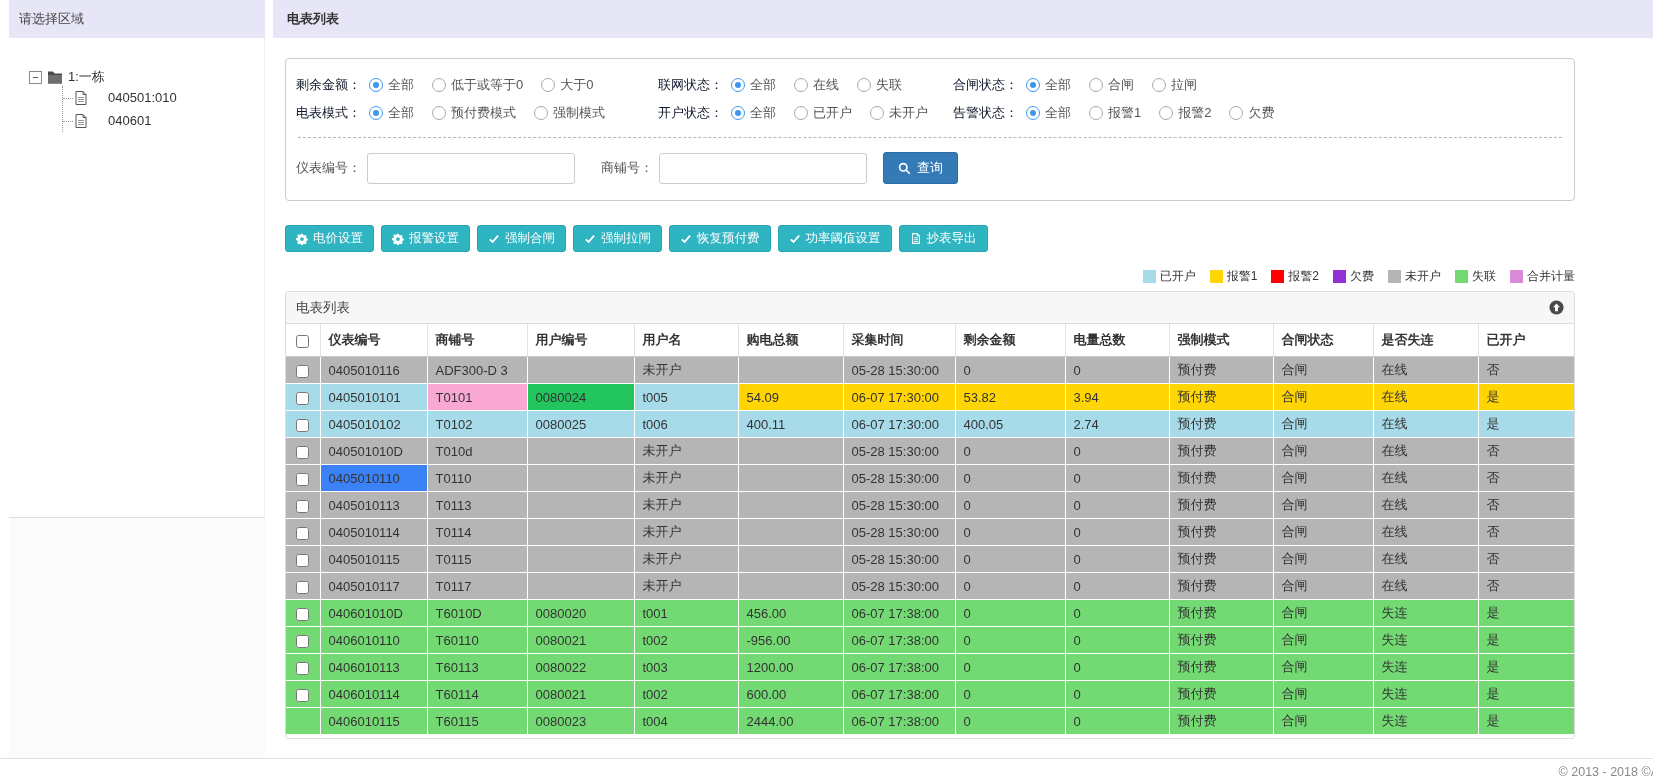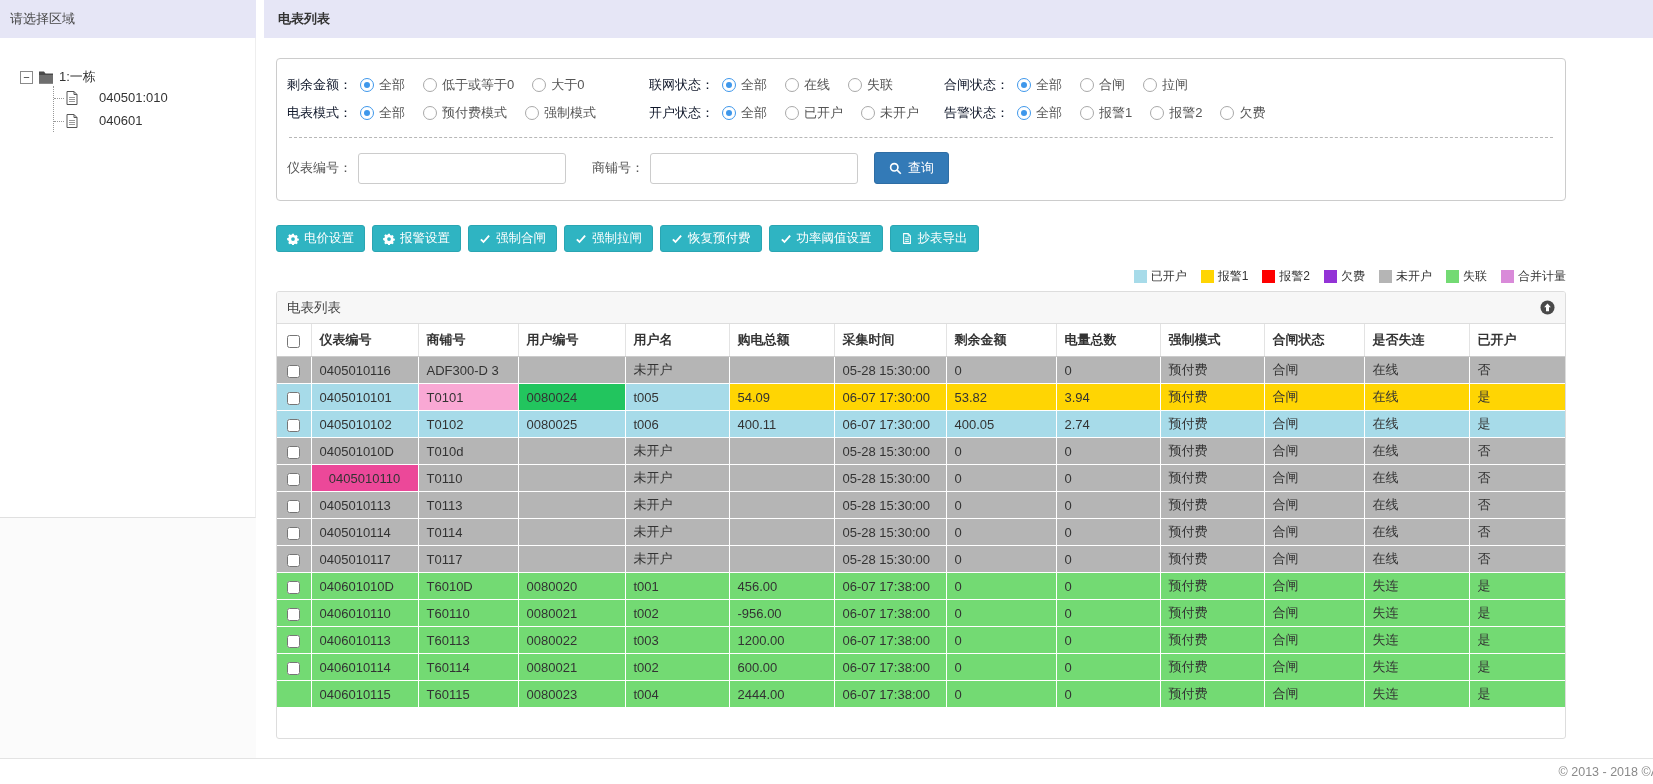--- a/index.html
+++ b/index.html
@@ -2,21 +2,21 @@
 <html><head>
 <meta charset="utf-8">
 <style>
   * { box-sizing: border-box; }
   html,body { margin:0; padding:0; }
   body {
     width:1653px; height:784px; overflow:hidden;
     font-family:"Liberation Sans", sans-serif;
     font-size:13px; color:#333; background:#fff;
   }
-  .app { display:flex; height:758px; }
+  .app { display:flex; height:758px;padding-left:9px; }
 
   
   .sidebar { width:256px; flex:none; background:#fbfbfb; display:flex; flex-direction:column; }
   .sidebar-header {
     height:38px; line-height:38px; background:#e6e6f6;
     padding-left:10px; color:#444; flex:none;
   }
   .sidebar-body {
     background:#fff; height:480px; border-bottom:1px solid #e0e0e0;
     border-right:1px solid #eee; padding:30px 0 0 20px;
@@ -487,21 +487,21 @@
                 <td style="background: rgb(181, 181, 181);">05-28 15:30:00</td>
                 <td style="background: rgb(181, 181, 181);">0</td>
                 <td style="background: rgb(181, 181, 181);">0</td>
                 <td style="background: rgb(181, 181, 181);">预付费</td>
                 <td style="background: rgb(181, 181, 181);">合闸</td>
                 <td style="background: rgb(181, 181, 181);">在线</td>
                 <td style="background: rgb(181, 181, 181);">否</td>
               </tr>
               <tr class="row-unopened">
                 <td class="cb-cell" style="background: rgb(181, 181, 181);"><input type="checkbox" style=""></td>
-                <td style="background: #ec4899; text-align: center;">0405010110</td>
+                <td style="background: #3b82f6;">0405010110</td>
                 <td style="background: rgb(181, 181, 181);">T0110</td>
                 <td style="background: rgb(181, 181, 181);"></td>
                 <td style="background: rgb(181, 181, 181);">未开户</td>
                 <td style="background: rgb(181, 181, 181);"></td>
                 <td style="background: rgb(181, 181, 181);">05-28 15:30:00</td>
                 <td style="background: rgb(181, 181, 181);">0</td>
                 <td style="background: rgb(181, 181, 181);">0</td>
                 <td style="background: rgb(181, 181, 181);">预付费</td>
                 <td style="background: rgb(181, 181, 181);">合闸</td>
                 <td style="background: rgb(181, 181, 181);">在线</td>
@@ -519,20 +519,35 @@
                 <td style="background: rgb(181, 181, 181);">0</td>
                 <td style="background: rgb(181, 181, 181);">预付费</td>
                 <td style="background: rgb(181, 181, 181);">合闸</td>
                 <td style="background: rgb(181, 181, 181);">在线</td>
                 <td style="background: rgb(181, 181, 181);">否</td>
               </tr>
               <tr class="row-unopened">
                 <td class="cb-cell" style="background: rgb(181, 181, 181);"><input type="checkbox" style=""></td>
                 <td style="background: rgb(181, 181, 181);">0405010114</td>
                 <td style="background: rgb(181, 181, 181);">T0114</td>
+                <td style="background: rgb(181, 181, 181);"></td>
+                <td style="background: rgb(181, 181, 181);">未开户</td>
+                <td style="background: rgb(181, 181, 181);"></td>
+                <td style="background: rgb(181, 181, 181);">05-28 15:30:00</td>
+                <td style="background: rgb(181, 181, 181);">0</td>
+                <td style="background: rgb(181, 181, 181);">0</td>
+                <td style="background: rgb(181, 181, 181);">预付费</td>
+                <td style="background: rgb(181, 181, 181);">合闸</td>
+                <td style="background: rgb(181, 181, 181);">在线</td>
+                <td style="background: rgb(181, 181, 181);">否</td>
+              </tr>
+              <tr class="row-unopened">
+                <td class="cb-cell" style="background: rgb(181, 181, 181);"><input type="checkbox" style=""></td>
+                <td style="background: rgb(181, 181, 181);">0405010115</td>
+                <td style="background: rgb(181, 181, 181);">T0115</td>
                 <td style="background: rgb(181, 181, 181);"></td>
                 <td style="background: rgb(181, 181, 181);">未开户</td>
                 <td style="background: rgb(181, 181, 181);"></td>
                 <td style="background: rgb(181, 181, 181);">05-28 15:30:00</td>
                 <td style="background: rgb(181, 181, 181);">0</td>
                 <td style="background: rgb(181, 181, 181);">0</td>
                 <td style="background: rgb(181, 181, 181);">预付费</td>
                 <td style="background: rgb(181, 181, 181);">合闸</td>
                 <td style="background: rgb(181, 181, 181);">在线</td>
                 <td style="background: rgb(181, 181, 181);">否</td>

